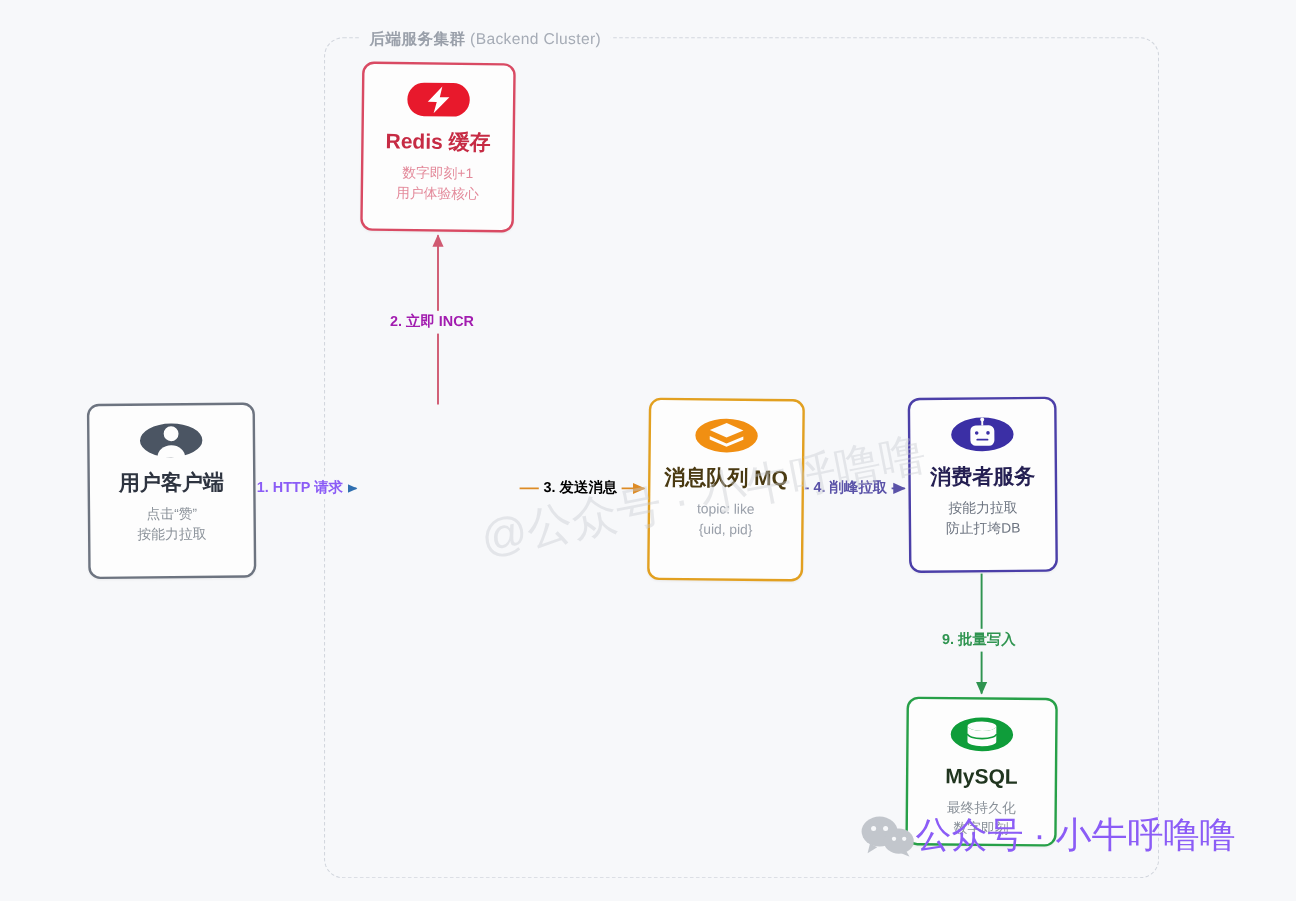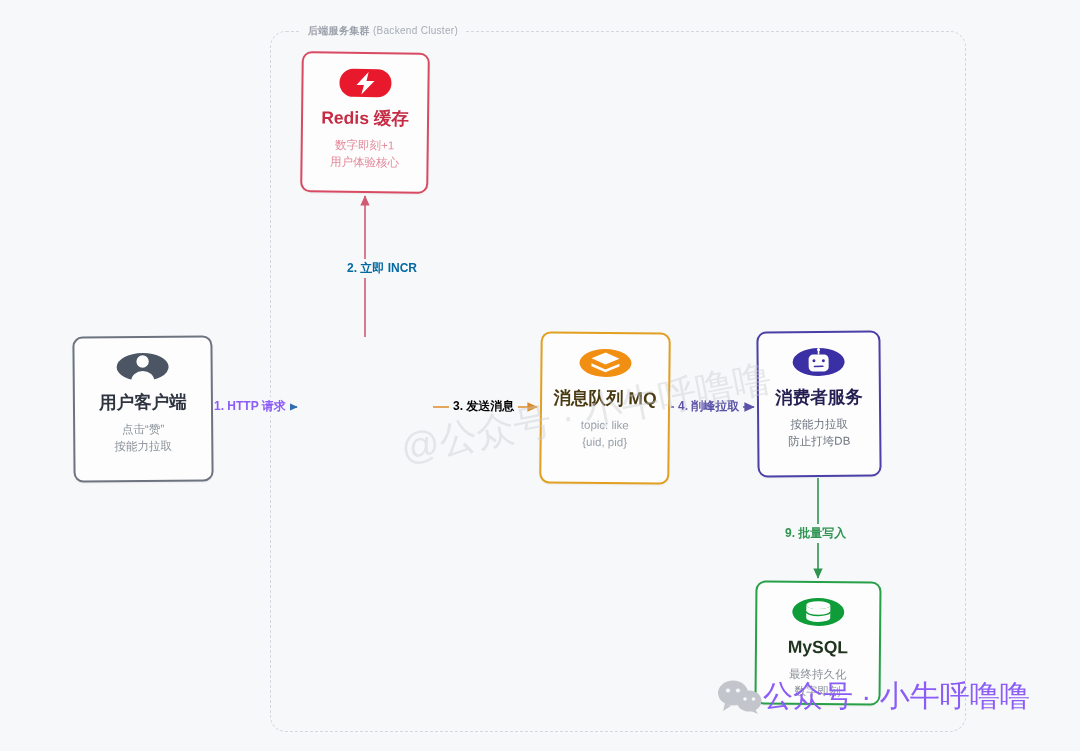--- a/index.html
+++ b/index.html
@@ -11,21 +11,21 @@
   #canvas{position:absolute;inset:0;}
 
   
   .cluster{
     position:absolute;left:270px;top:31px;width:694px;height:699px;
     border:1.5px dashed #d3d7de;border-radius:16px;background:transparent;
   }
   .cluster-label{
     position:absolute;left:300px;top:24px;
     background:#f7f8fa;padding:0 8px;
-    font-size:10px;color:#9aa0aa;font-weight:700;letter-spacing:.3px;
+    font-size:13px;color:#9aa0aa;font-weight:700;letter-spacing:.3px;
     white-space:nowrap;
   }
   .cluster-label .en{font-weight:400;color:#a6acb6;}
 
   
   .node{
     position:absolute;background:#fdfdfd;
     border:2px solid #999;border-radius:10px;
     display:flex;flex-direction:column;align-items:center;
     box-sizing:border-box;padding-top:14px;
@@ -73,21 +73,21 @@
     border-color:#27a048;transform:rotate(.5deg);}
   #node-mysql .title{color:#20351f;}
   #node-mysql .sub{color:#8a9199;}
 
   
   .edge-label{
     position:absolute;font-size:12px;font-weight:700;white-space:nowrap;
     background:#f7f8fa;padding:1px 4px;
   }
   #lbl-1{left:210px;top:397px;color:#8b5cf6;}
-  #lbl-2{left:321px;top:259px;color:#0369a1;margin-left:22px;}
+  #lbl-2{left:321px;top:259px;color:#a21caf;}
   #lbl-3{left:449px;top:397px;color:#000000;}
   #lbl-4{left:674px;top:397px;color:#5a52a8;}
   #lbl-5{left:781px;top:524px;color:#2f9450;}
 
   
   .wm-diag{
     position:absolute;left:398px;top:388px;
     font-size:38px;color:#c9ccd2;opacity:.42;font-weight:500;
     transform:rotate(-11deg);white-space:nowrap;pointer-events:none;
   }

